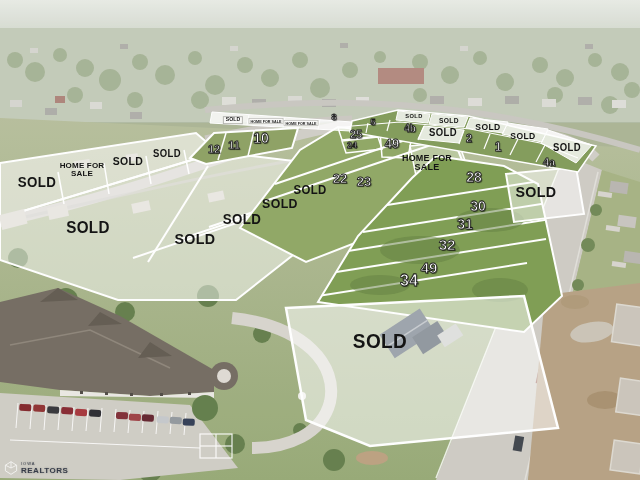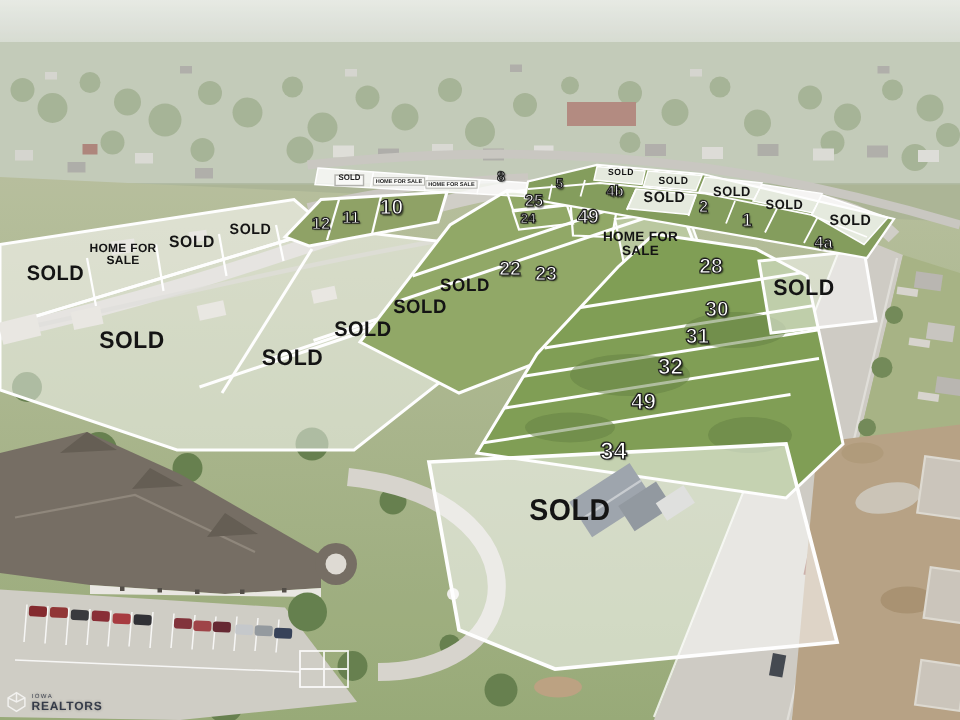--- a/index.html
+++ b/index.html
@@ -363,21 +363,21 @@
       <div class="lbl num" style="left: 392px; top: 144px; font-size: 13px;">49</div>
       <div class="lbl num" style="left: 364px; top: 182px; font-size: 13px;">23</div>
       <div class="lbl num" style="left: 340px; top: 179px; font-size: 13px;">22</div>
       <div class="lbl hfs" style="left: 427px; top: 163px; font-size: 9px;">HOME FOR
 SALE</div>
       <div class="lbl num" style="left: 474px; top: 177px; font-size: 14px;">28</div>
       <div class="lbl num" style="left: 478px; top: 206px; font-size: 14px;">30</div>
       <div class="lbl num" style="left: 465px; top: 224px; font-size: 14px;">31</div>
       <div class="lbl num" style="left: 447px; top: 245px; font-size: 15px;">32</div>
       <div class="lbl num" style="left: 429px; top: 268px; font-size: 15px;">49</div>
-      <div class="lbl num" style="left: 409px; top: 302px; font-size: 16px;">34</div>
+      <div class="lbl num" style="left: 409px; top: 281px; font-size: 16px;">34</div>
       <div class="lbl sold" style="left: 536px; top: 192px; font-size: 15px;">SOLD</div>
       <div class="lbl sold" style="left: 380px; top: 341px; font-size: 20px;">SOLD</div>
     </div>
 
 <div id="watermark">
   <svg width="14" height="14" viewBox="0 0 20 20">
     <path d="M10,1 L18,6 L18,14 L10,19 L2,14 L2,6 Z M10,1 L10,10 M2,6 L10,10 L18,6" fill="none" stroke="#ffffff" stroke-width="1.4" opacity=".9"></path>
   </svg>
   <div class="txt">
     <span id="wm-top">IOWA</span>

